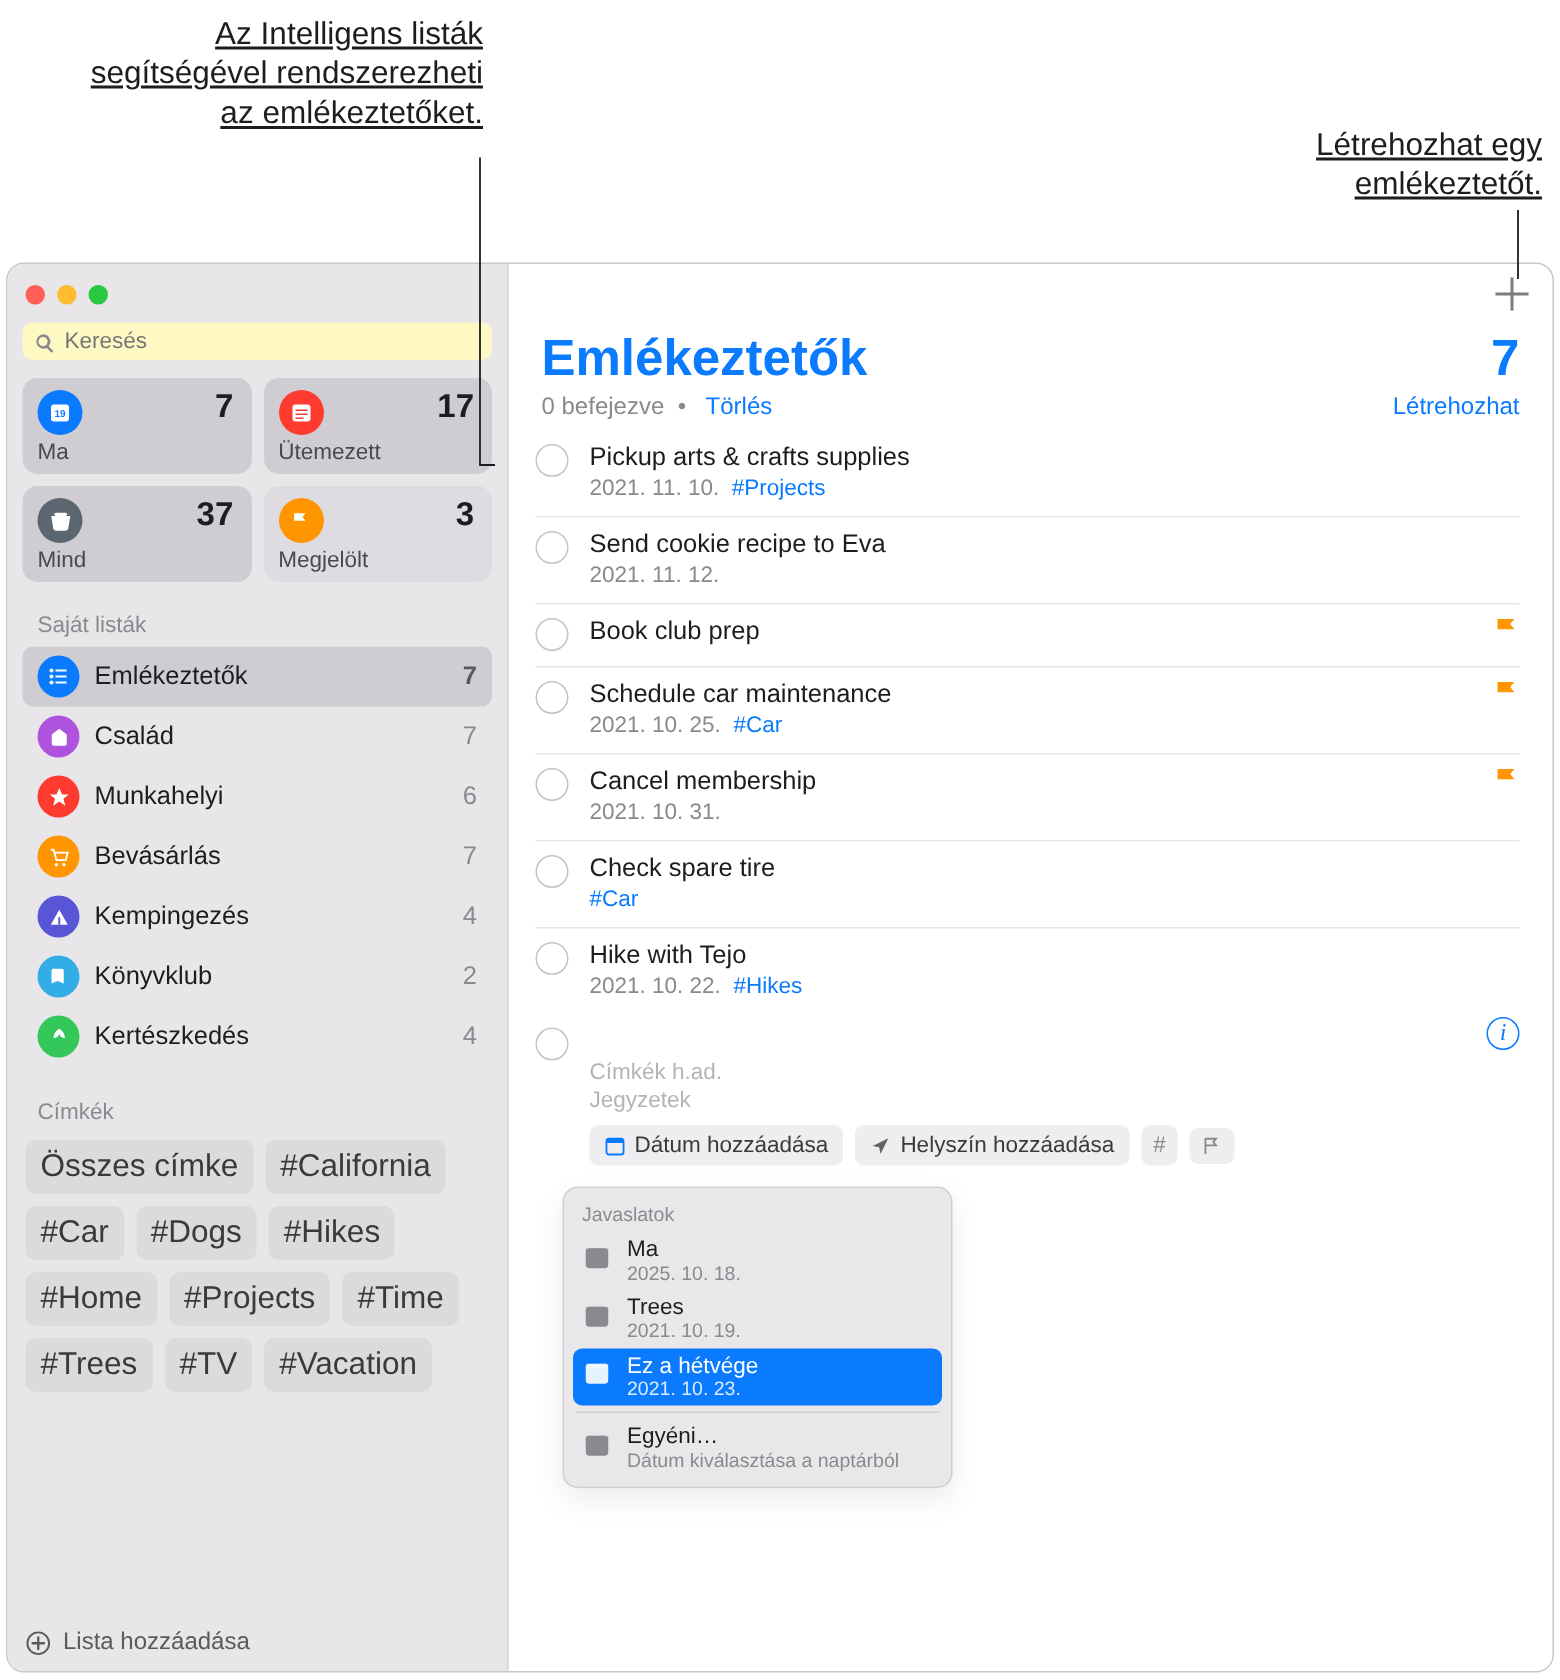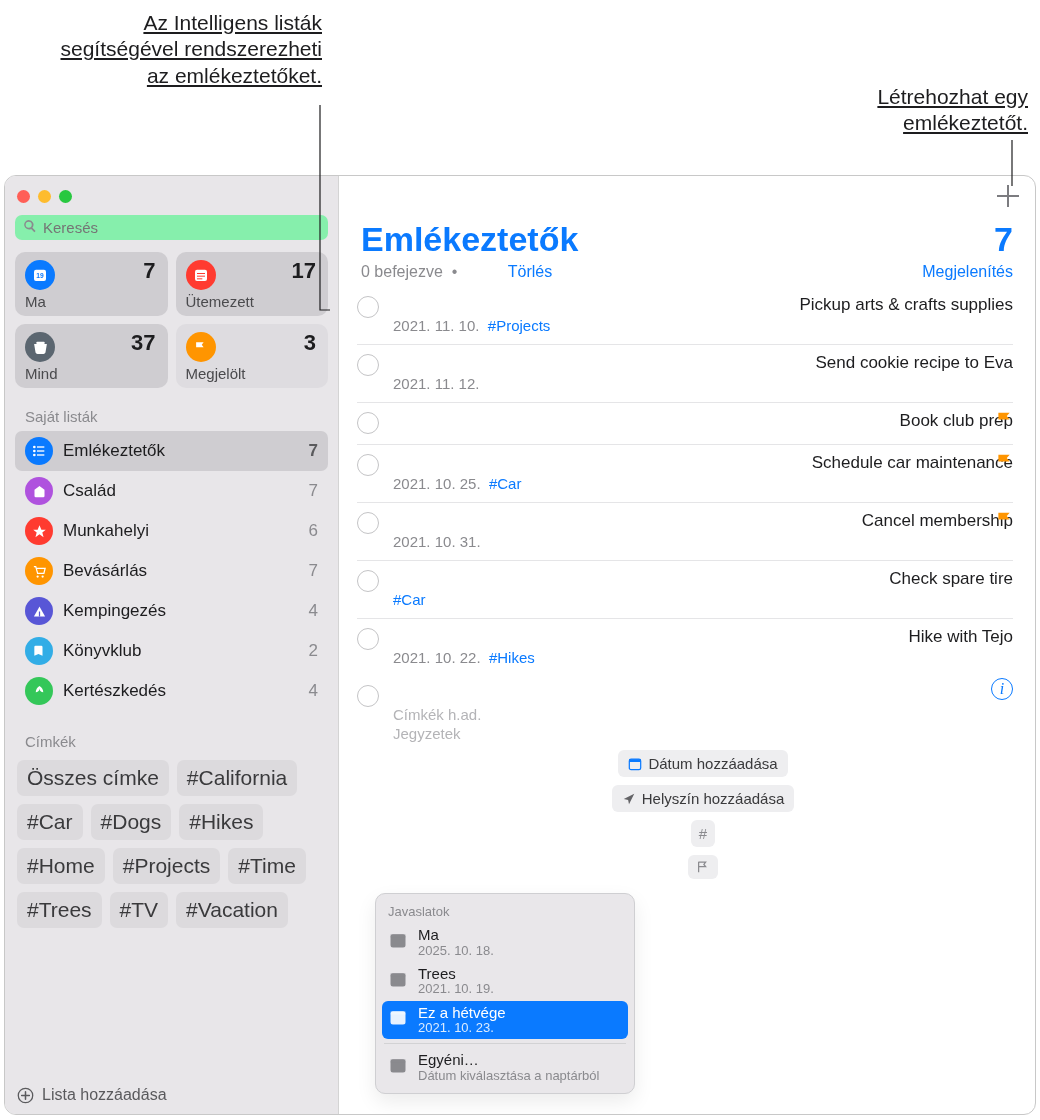--- a/index.html
+++ b/index.html
@@ -53,24 +53,24 @@
   .traffic {
     display: flex;
     gap: 8px;
     padding: 4px 2px 12px;
   }
   .tl { width: 13px; height: 13px; border-radius: 50%; }
   .tl.red { background: #ff5f57; }
   .tl.yellow { background: #febc2e; }
   .tl.green { background: #28c840; }
   .search-wrap {
-    background: #86efac;
+    background: #fef9c3;
     border-radius: 7px;
     display: flex;
-    align-items: flex-start;
+    align-items: flex-end;
     padding: 4px 8px;
     color: #8a8a8e;
     margin-bottom: 12px;
   }
   .search-wrap svg { width: 14px; height: 14px; margin-right: 6px; fill: #8a8a8e; }
   .search-input {
     background: transparent; border: none; outline: none;
     font-size: 15px; color: #444; flex: 1;
   }
   .smart-grid {
@@ -168,21 +168,21 @@
     padding: 4px 22px 0 22px;
   }
   .list-title { font-size: 34px; font-weight: 700; color: #0a7aff; }
   .list-total { font-size: 34px; font-weight: 700; color: #0a7aff; }
   .subheader {
     display: flex; align-items: center; justify-content: space-between;
     padding: 4px 22px 6px 22px;
     font-size: 16px;
   }
   .sub-left { color: #8a8a8e; }
-  .sub-left .clear { color: #0a7aff; margin-left: 37px; }
+  .sub-left .clear { color: #0a7aff; }
   .sub-right { color: #0a7aff; }
 
   .reminders {
     padding: 0 22px 0 18px;
   }
   .rem {
     display: flex;
     align-items: flex-start;
     padding: 8px 0 10px;
     border-bottom: 1px solid #e5e5e7;
@@ -190,21 +190,21 @@
   }
   .rem:last-of-type { border-bottom: none; }
   .circle {
     width: 22px; height: 22px; border-radius: 50%;
     border: 1.8px solid #c4c4c6;
     margin-right: 14px; margin-top: 1px;
     flex-shrink: 0;
     cursor: pointer;
   }
   .rem-body { flex: 1; }
-  .rem-title { font-size: 17px; color: #1d1d1f; text-align: right; }
+  .rem-title { font-size: 17px; color: #1d1d1f; }
   .rem-sub { font-size: 15px; color: #8a8a8e; margin-top: 2px; }
   .rem-sub .hash { color: #0a7aff; }
   .flag {
     position: absolute; right: 0; top: 8px;
     color: #ff9500;
   }
   .flag svg { width: 18px; height: 18px; fill: #ff9500; }
   .info-btn {
     position: absolute; right: 0; top: 2px;
     width: 22px; height: 22px;
@@ -214,21 +214,21 @@
     font-family: Georgia, serif; font-style: italic;
     font-size: 16px; cursor: pointer;
   }
   .new-rem { border-bottom: none; }
   .new-rem .rem-title-input {
     width: 100%; border: none; outline: none;
     font-size: 17px; padding: 0;
   }
   .placeholder-line { color: #b4b4b7; font-size: 15px; margin-top: 2px; }
   .quick-actions {
-    display: flex; gap: 8px; margin-top: 8px; align-items: center; flex-direction: column;
+    display: flex; gap: 8px; margin-top: 8px; align-items: center;
   }
   .qa-chip {
     background: #eeeef0;
     border-radius: 6px;
     padding: 5px 10px;
     font-size: 15px;
     color: #3a3a3c;
     display: inline-flex; align-items: center; gap: 6px;
     cursor: pointer;
   }
@@ -441,21 +441,21 @@
       <div class="list-title">Emlékeztetők</div>
       <div class="list-total">7</div>
     </div>
 
     <div class="subheader">
       <div class="sub-left">
         <span>0 befejezve</span>
         <span>&nbsp;</span><span>•</span><span>&nbsp;&nbsp;</span>
         <span class="clear">Törlés</span>
       </div>
-      <div class="sub-right">Megjelenítés</div>
+      <div class="sub-right">Létrehozhat</div>
     </div>
 
     <div class="reminders" id="reminders">
         <div class="rem">
           <div class="circle"></div>
           <div class="rem-body">
             <div class="rem-title">Pickup arts &amp; crafts supplies</div>
             <div class="rem-sub">2021. 11. 10.&nbsp;&nbsp;<span class="hash">#Projects</span></div>
           </div>
         </div>

